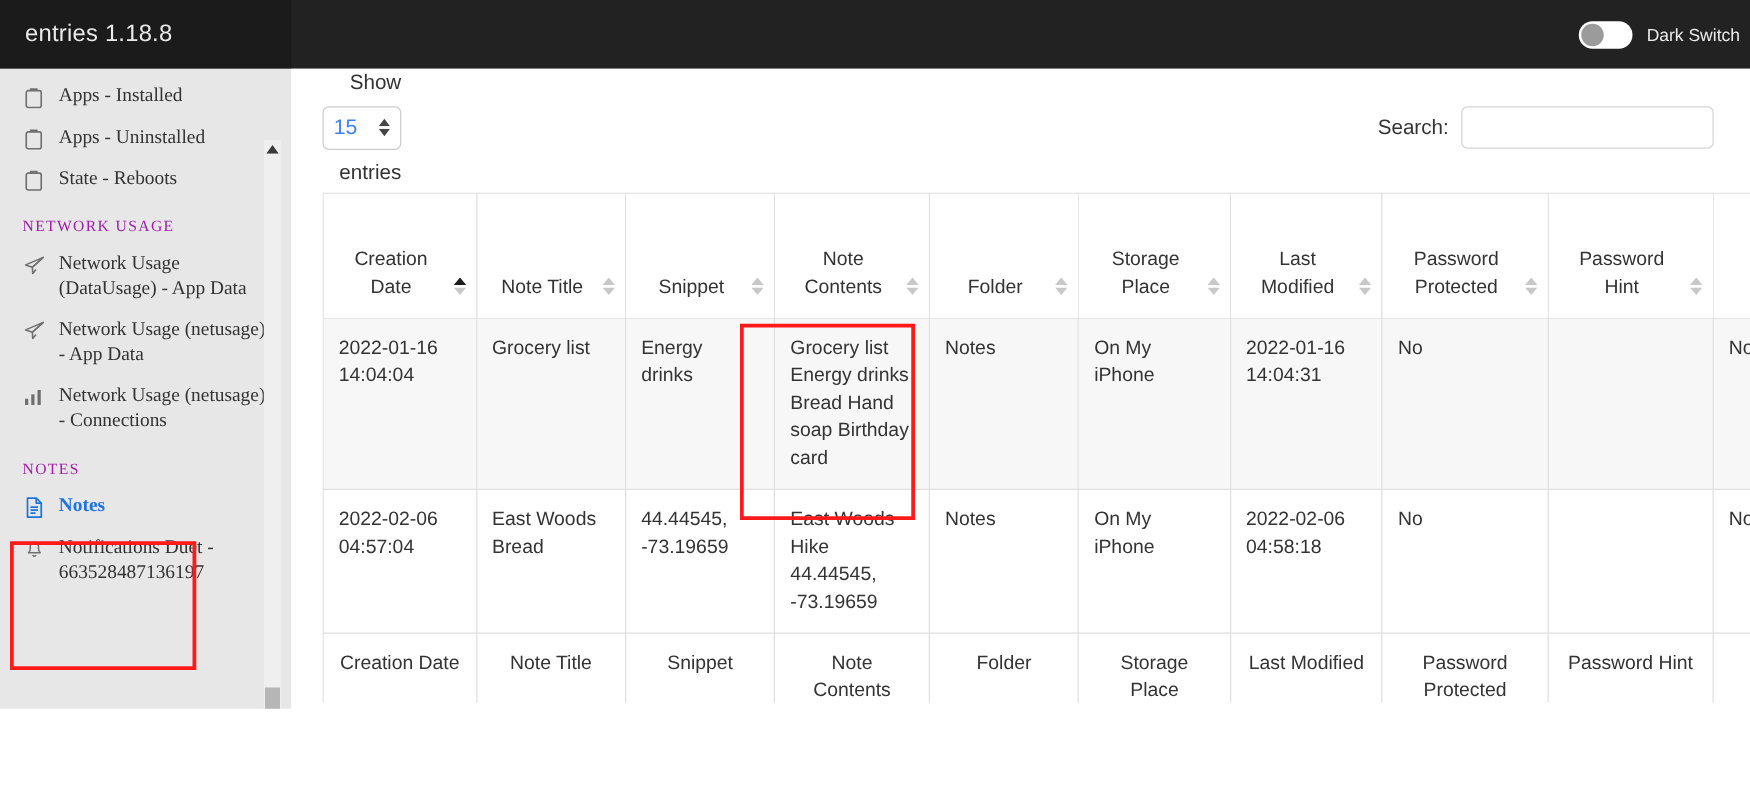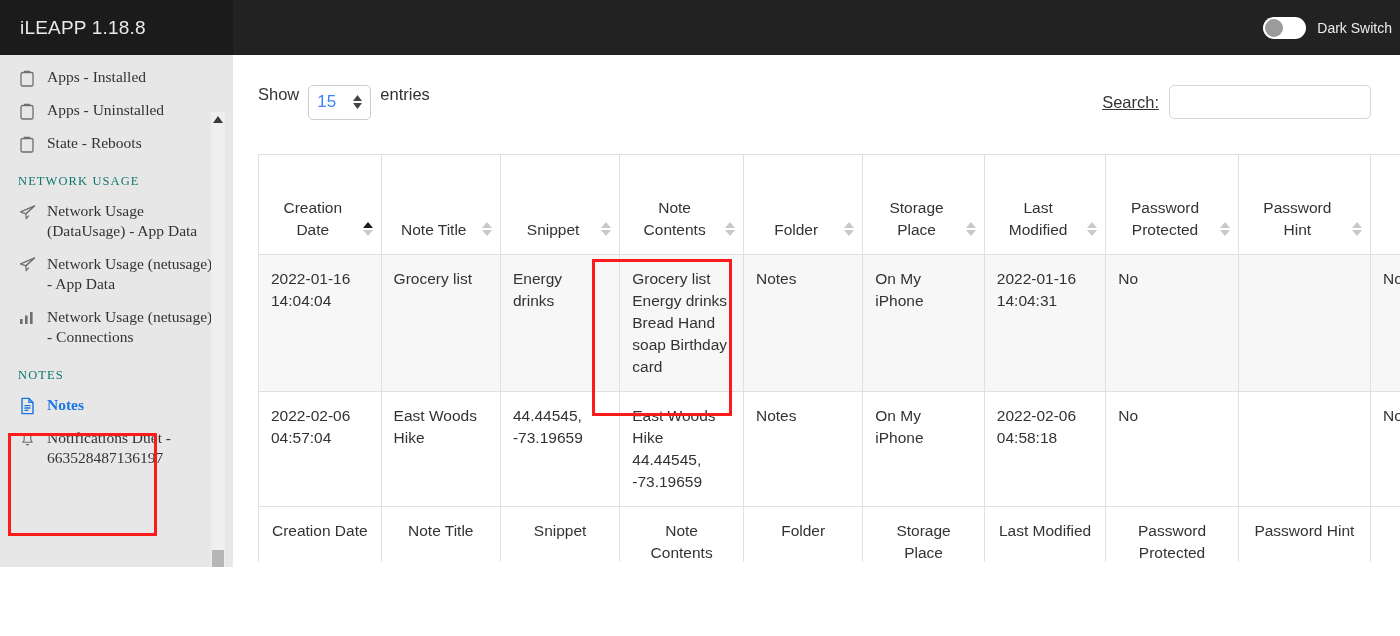--- a/index.html
+++ b/index.html
@@ -58,21 +58,21 @@
     cursor: pointer;
   }
   .side-item .ico {
     flex: none; width: 18px; height: 20px;
     display: flex; align-items: center; justify-content: center;
     color: #6f6f6f; margin-top: 1px;
   }
   .side-item .ico svg { display: block; }
   .side-label { padding-top: 0px; }
   .side-head {
-    font-size: 12.5px; letter-spacing: 1.1px; color: #0f766e;
+    font-size: 12.5px; letter-spacing: 1.1px; color: #a21caf;
     padding: 14px 14px 6px 18px; text-transform: uppercase;
   }
   .side-item.active .side-label { color: #1b74e4; font-weight: bold; }
   .side-item.active .ico { color: #1b74e4; }
 
   
   .redbox {
     position: absolute; border: 3px solid #ff1a1a; pointer-events: none;
     z-index: 40;
   }
@@ -97,37 +97,37 @@
   .main {
     position: absolute; left: 233px; top: 55px;
     width: 1167px; height: 581px;
     background: #fff; overflow: hidden;
   }
   .controls {
     display: flex; align-items: center;
     padding: 22px 29px 0 25px;
     height: 72px;
   }
-  .show-wrap { display: flex; align-items: flex-start; gap: 9px; font-size: 16.5px; color: #333; }
+  .show-wrap { display: flex; align-items: flex-end; gap: 9px; font-size: 16.5px; color: #333; flex-direction: column; }
   .select-box {
     position: relative;
     border: 1px solid #ccc; border-radius: 5px;
     height: 35px; width: 63px;
     display: flex; align-items: center;
     padding: 0 8px; font-size: 17px; color: #3b82f6;
     background: #fff; cursor: pointer;
   }
   .select-arrows {
     position: absolute; right: 8px; top: 50%;
     transform: translateY(-50%);
     display: flex; flex-direction: column; gap: 2px; line-height: 0;
   }
   .search-wrap {
     margin-left: auto; display: flex; align-items: center; gap: 10px;
-    font-size: 16.5px; color: #333; text-decoration: underline;
+    font-size: 16.5px; color: #333;
   }
   .search-input {
     width: 202px; height: 34px;
     border: 1px solid #d5d5d5; border-radius: 5px;
     background: #fff; outline: none; padding: 0 8px;
     font-family: "Liberation Sans", sans-serif; font-size: 15px;
   }
 
   
   .table-area {
@@ -181,21 +181,21 @@
   col.c8 { width: 122px; }
   col.c9 { width: 140px; }
 </style>
 </head>
 <body>
 
 <div id="app">
 
   <div class="topbar">
     <div class="brand-block">
-      <span class="brand-title">iLEAPP 1.18.8</span>
+      <span class="brand-title">entries 1.18.8</span>
     </div>
     <div class="topbar-right">
       <div class="switch">
         <div class="knob"></div>
       </div>
       <span class="switch-label">Dark Switch</span>
     </div>
   </div>
 
   <div class="sidebar">
@@ -455,21 +455,21 @@
             <td>Grocery list Energy drinks Bread Hand soap Birthday card</td>
             <td>Notes</td>
             <td>On My iPhone</td>
             <td>2022-01-16 14:04:31</td>
             <td>No</td>
             <td></td>
             <td>No</td>
           </tr>
           <tr class="even">
             <td>2022-02-06 04:57:04</td>
-            <td>East Woods Hike</td>
+            <td>East Woods Bread</td>
             <td>44.44545, -73.19659</td>
             <td>East Woods Hike 44.44545, -73.19659</td>
             <td>Notes</td>
             <td>On My iPhone</td>
             <td>2022-02-06 04:58:18</td>
             <td>No</td>
             <td></td>
             <td>No</td>
           </tr>
         </tbody>

